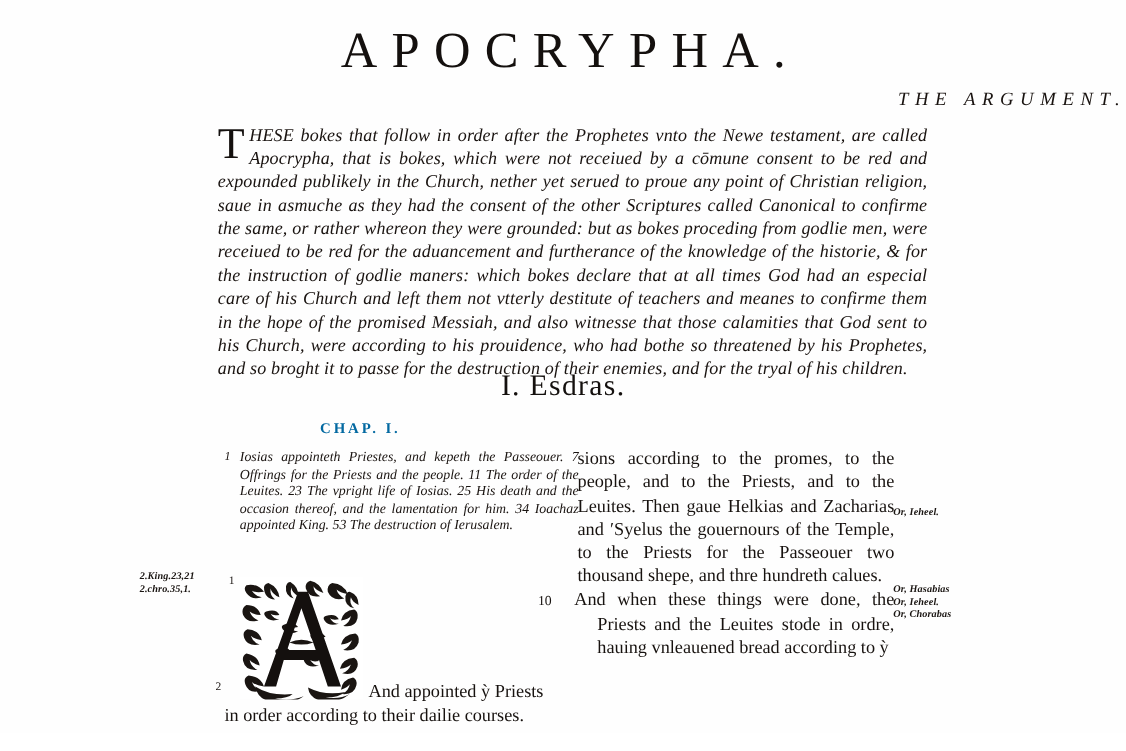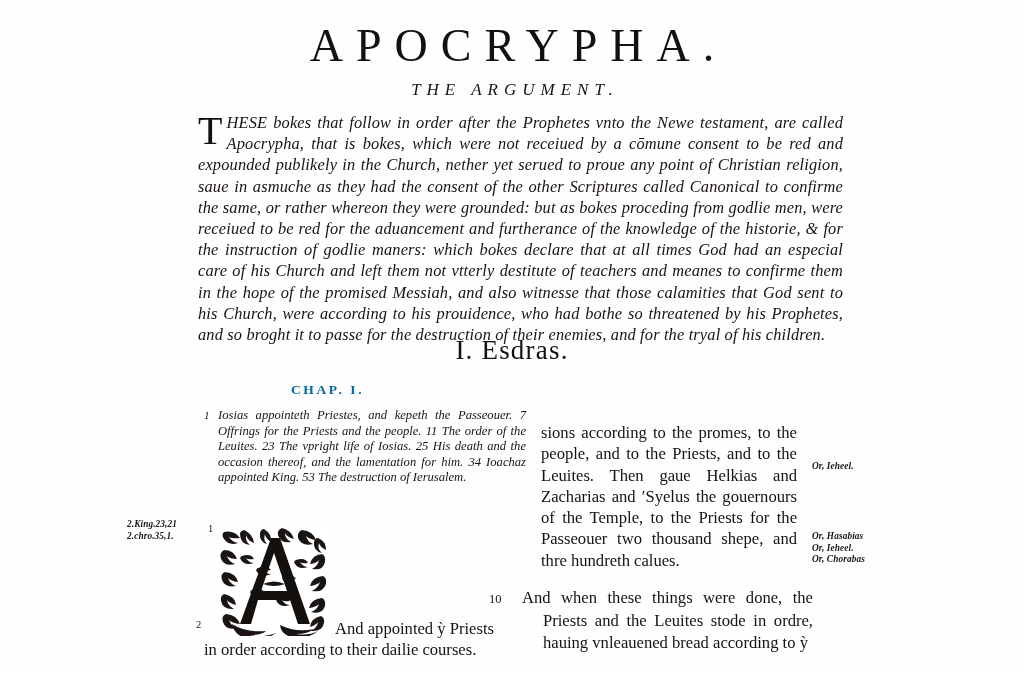--- a/index.html
+++ b/index.html
@@ -40,20 +40,21 @@
     color: #14100e;
   }
   .argument-label {
     margin-top: 9px;
     font-family: "Liberation Serif", serif;
     font-style: italic;
     font-size: 17px;
     letter-spacing: 6px;
     text-indent: 6px;
     color: #191310;
+    text-align: right;
   }
 
   
   .argument {
     position: absolute;
     top: 112px;
     left: 198px;
     width: 645px;
     font-family: "Liberation Serif", serif;
     font-style: italic;
@@ -199,21 +200,21 @@
     color: #1a1512;
   }
 
   .rv-num {
     display: inline-block;
     width: 15px;
     margin-left: -18px;
     font-size: 12.5px;
     vertical-align: baseline;
   }
-  .rp { margin: 16px; text-indent: 0; }
+  .rp { margin: 0; text-indent: 0; }
   .rp-indent { margin: 0; padding-left: 18px; text-indent: -18px; }
 
   .clip-bottom {
     position: absolute;
     left: 0;
     top: 666px;
     width: 1024px;
     height: 17px;
     background: #ffffff;
   }

